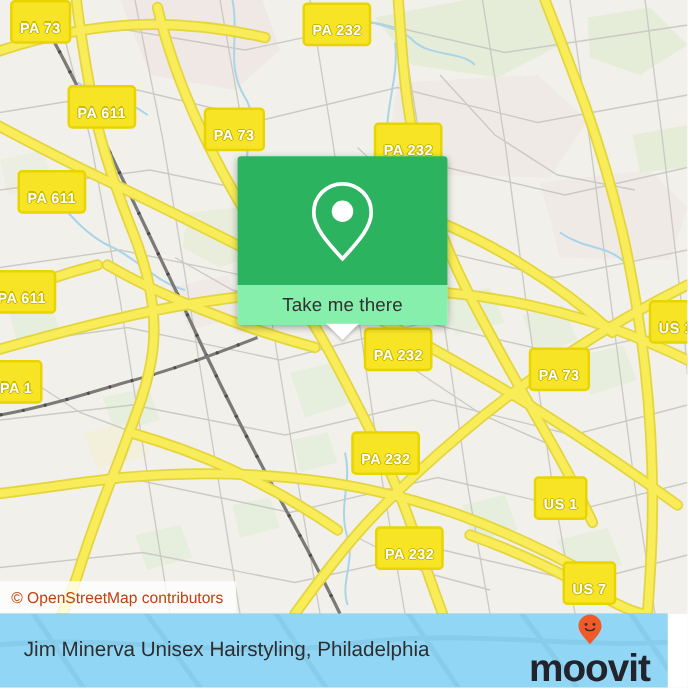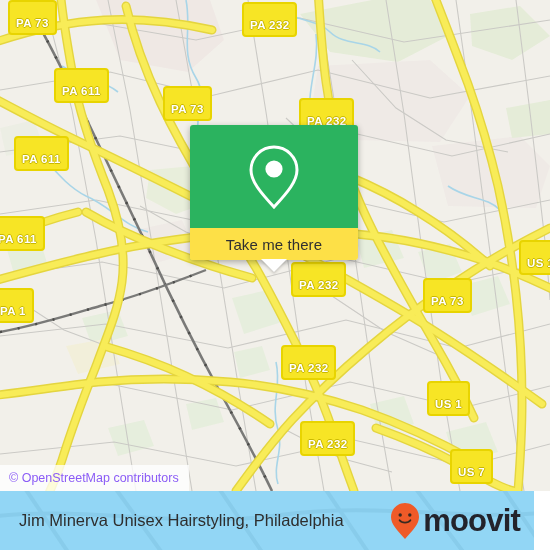--- a/index.html
+++ b/index.html
@@ -58,21 +58,21 @@
     box-sizing: content-box;
   }
 
   
   #attribution {
     position: absolute;
     left: 0;
     top: 465px;
     height: 26px;
     background: rgba(255,255,255,0.78);
-    color: #8b5cf6;
+    color: #c2410c;
     font-size: 12.5px;
     line-height: 26px;
     padding: 0 10px 0 9px;
     white-space: nowrap;
     font-family: "Liberation Sans", sans-serif;
   }
 
   
   #popup {
     position: absolute;
@@ -86,21 +86,21 @@
   }
   #popup-head {
     background: #2bb35f;
     height: 103px;
     border-radius: 3px 3px 0 0;
     display: flex;
     align-items: center;
     justify-content: center;
   }
   #popup-foot {
-    background: #fde047;
+    background: #86efac;
     height: 32px;
     border-radius: 0 0 3px 3px;
     display: flex;
     align-items: center;
     justify-content: center;
     position: relative;
   }
   #popup-foot-label {
     font-size: 15px;
     color: #303030;
@@ -149,20 +149,21 @@
     font-family: "Liberation Sans", sans-serif;
   }
   #brand {
     position: absolute;
     right: 14px;
     top: 0;
     height: 59px;
     display: flex;
     align-items: center;
     gap: 3px;
+    flex-direction: column;
   }
   #brand-wordmark {
     font-size: 31px;
     font-weight: bold;
     color: #23232b;
     letter-spacing: -0.8px;
     line-height: 31px;
     font-family: "Liberation Sans", sans-serif;
   }
 </style>

